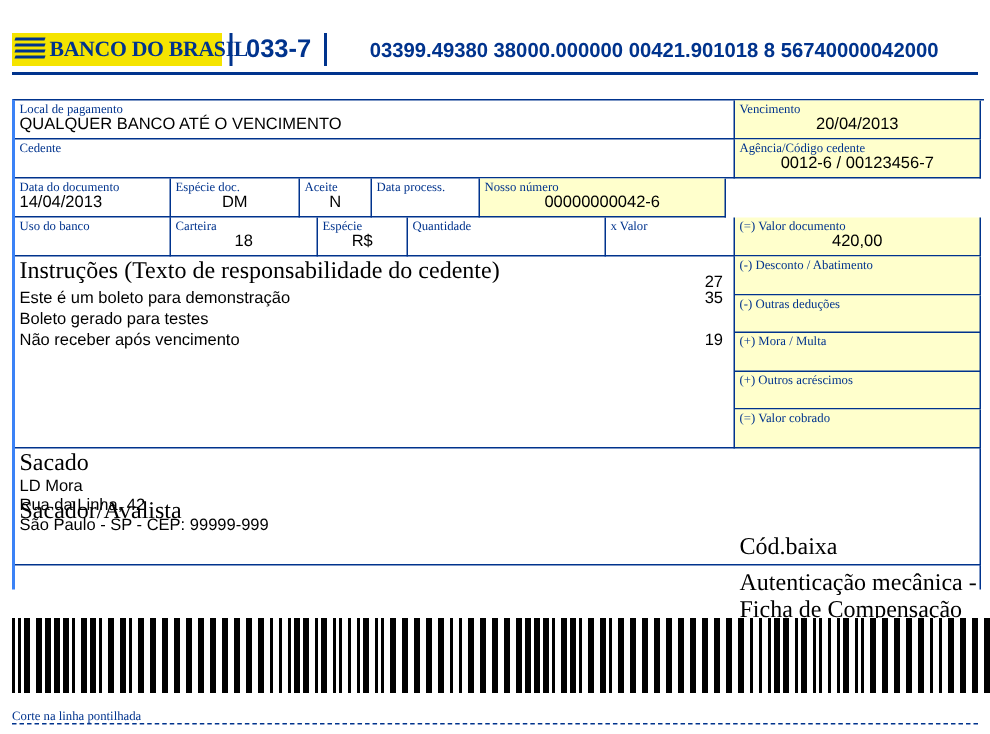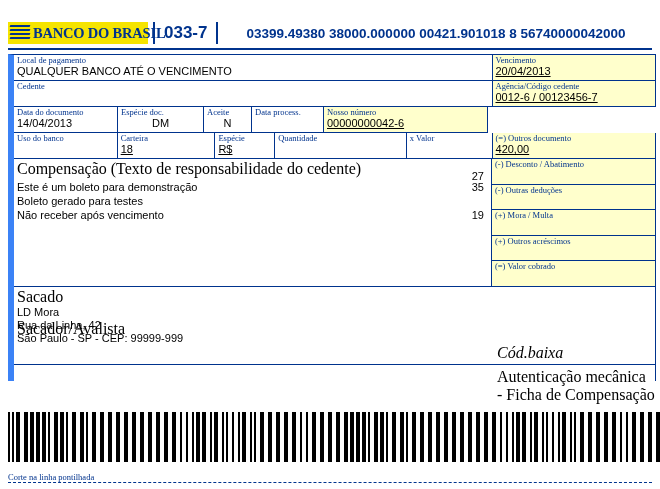--- a/index.html
+++ b/index.html
@@ -84,24 +84,24 @@
     font-size: 13.5px;
     color: #00338d;
     margin-left: 28px;
     white-space: nowrap;
   }
 
   
   .boleto {
     position: absolute;
     left: 8px;
-    top: 54px;
+    top: 66px;
     width: 648px;
     border-top: 1px solid #00338d;
-    border-left: 6px solid #3b82f6;
+    border-left: 2px solid #3b82f6;
     box-sizing: border-box;
   }
   .row {
     display: flex;
     width: 100%;
     box-sizing: border-box;
   }
   .cell {
     border-right: 1px solid #00338d;
     border-bottom: 1px solid #00338d;
@@ -119,21 +119,21 @@
     white-space: nowrap;
   }
   .cell .val {
     font-family: "Liberation Sans", sans-serif;
     font-size: 11px;
     color: #000;
     line-height: 13px;
     display: block;
     white-space: nowrap;
   }
-  .val.right { text-align: left; text-decoration: underline; }
+  .val.right { text-align: center; }
   .val.center { text-align: center; }
   .yellow { background: #ffffcc; }
   .h26 { height: 26px; }
 
   
   .w-left { width: 480px; }
   .w-right { width: 164px; }
 
   
   .instr {
@@ -188,21 +188,20 @@
   }
   .sac-avalista {
     position: absolute;
     bottom: 2px;
     left: 3px;
   }
   .codbaixa {
     position: absolute;
     left: 483px;
     bottom: 2px;
-    font-style: italic;
   }
   .autent {
     width: 644px;
     box-sizing: border-box;
     height: 16px;
     position: relative;
     border-right: 1px solid #00338d;
   }
   .autent .lbl {
     position: absolute;
@@ -323,28 +322,28 @@
       </div>
       <div class="cell h26" style="width:132px">
         <span class="lbl">Quantidade</span>
         <span class="val right"></span>
       </div>
       <div class="cell h26" style="width:86px">
         <span class="lbl">x Valor</span>
         <span class="val right"></span>
       </div>
       <div class="cell w-right h26 yellow">
-        <span class="lbl">(=) Outros documento</span>
+        <span class="lbl">(=) Valor documento</span>
         <span class="val right">420,00</span>
       </div>
     </div>
 
     <div class="row">
       <div class="instr">
-        <span class="lbl">Compensação (Texto de responsabilidade do cedente)</span>
+        <span class="lbl">Instruções (Texto de responsabilidade do cedente)</span>
         <div class="instr-lines">
           <div class="instr-num" style="top:-11px;">27</div>
           <div class="instr-line">Este é um boleto para demonstração</div>
           <div class="instr-num" style="top:0px;">35</div>
           <div class="instr-line">Boleto gerado para testes</div>
           <div class="instr-line">Não receber após vencimento</div>
           <div class="instr-num" style="top:28px;">19</div>
         </div>
       </div>
       <div class="rightcol">

